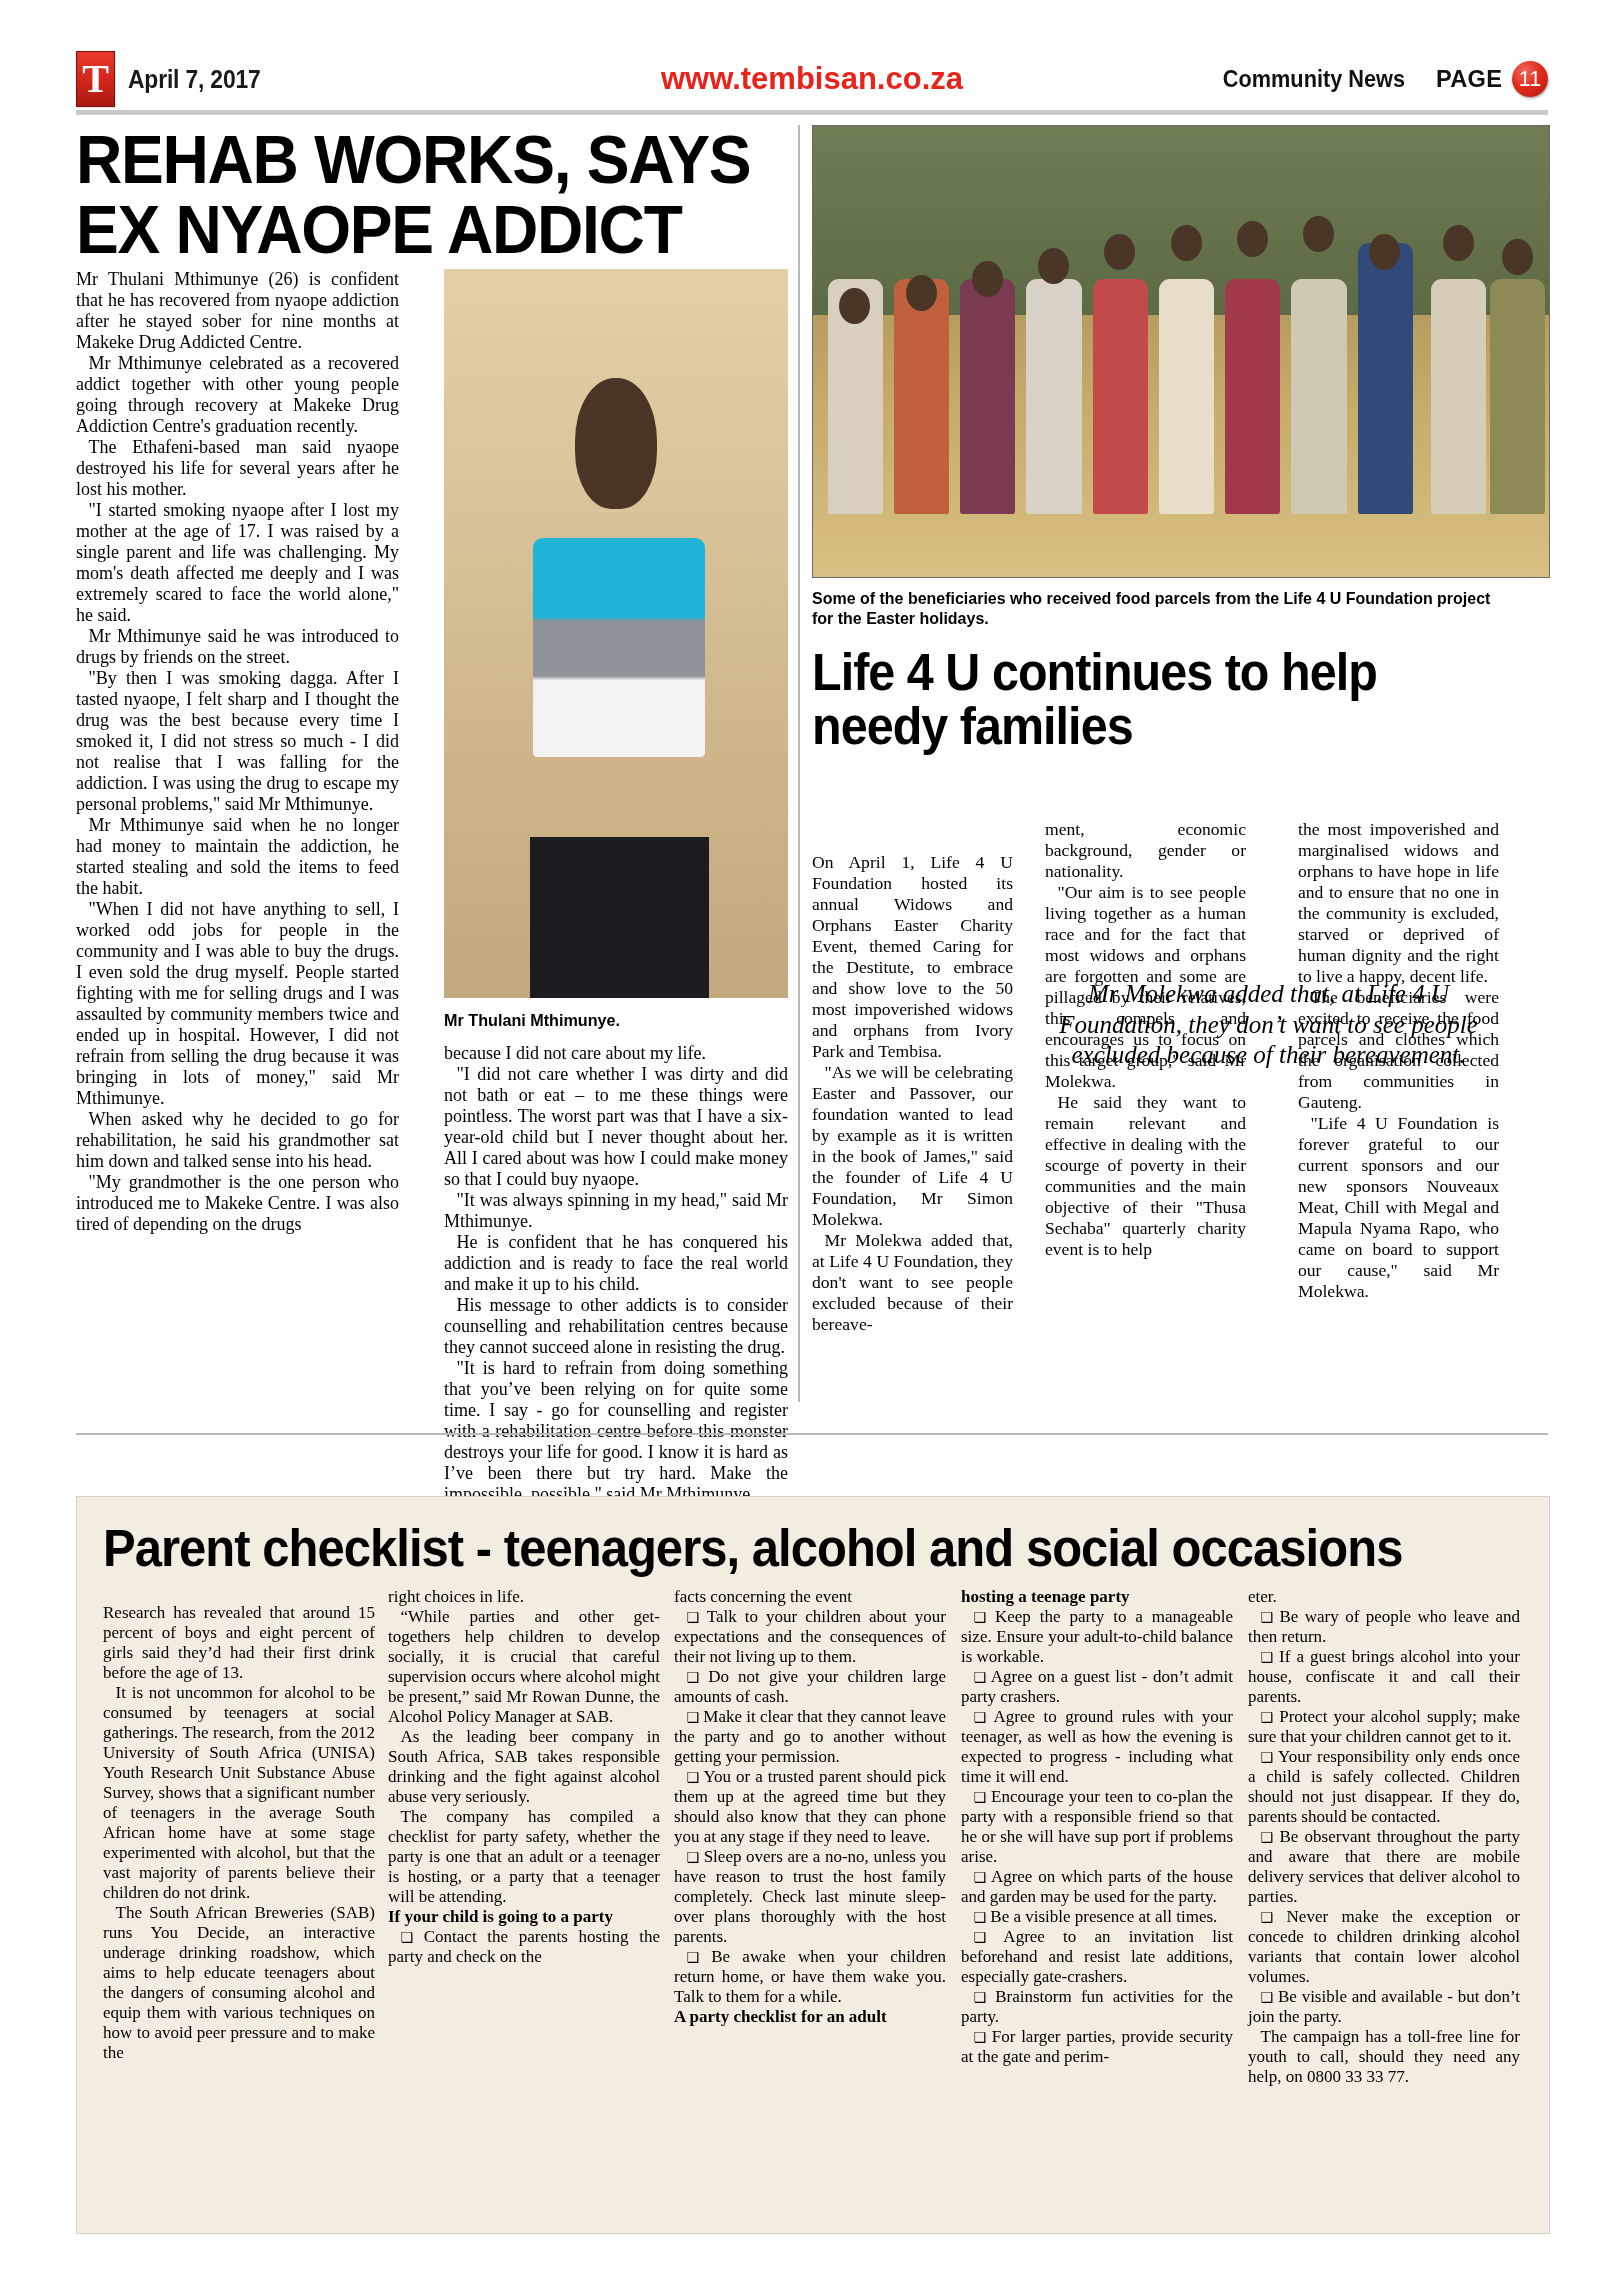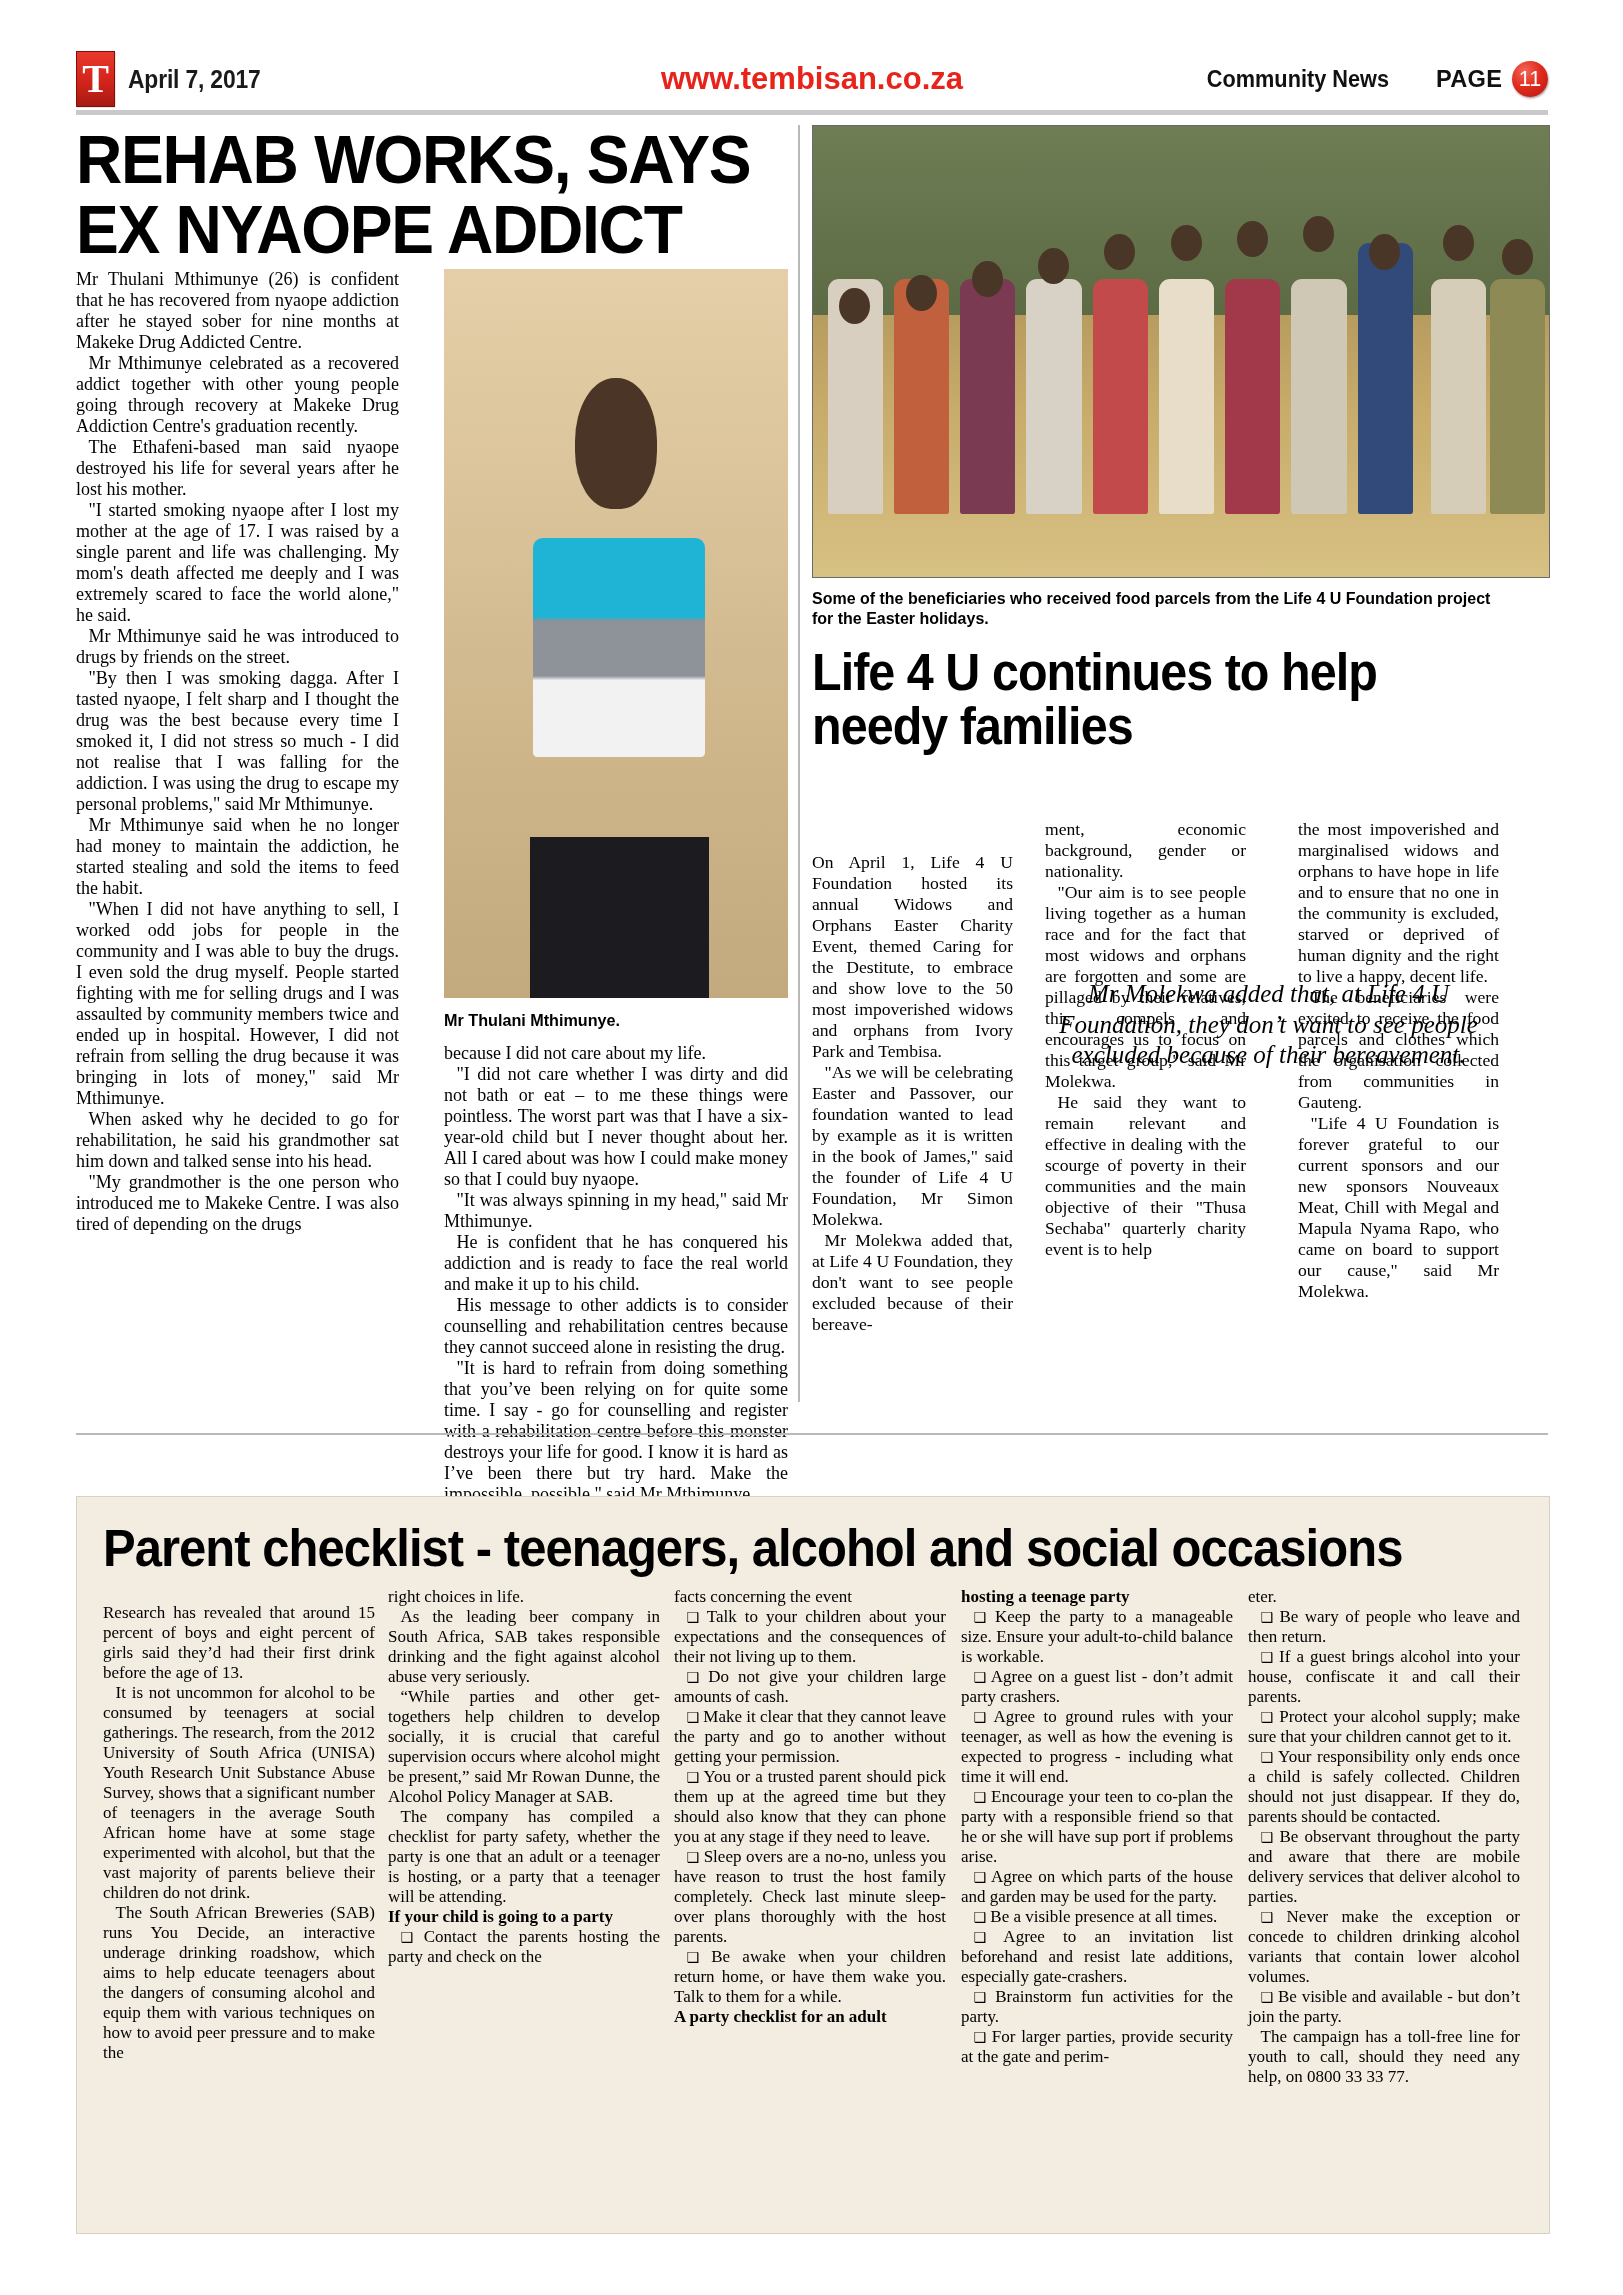--- a/index.html
+++ b/index.html
@@ -33,21 +33,21 @@
     transform:scaleX(.88); transform-origin:left center;
     letter-spacing:-0.2px;
     white-space:nowrap;
   }
   .weburl {
     position:absolute; left:50%; transform:translateX(-50%);
     font-family:"Liberation Sans", sans-serif; font-weight:bold;
     font-size:31px; color:#e8231a; white-space:nowrap;
   }
   .mast-right {
-    margin-left:auto; display:flex; align-items:center; gap:47px;
+    margin-left:auto; display:flex; align-items:center; gap:31px;
   }
   .community {
     font-family:"Liberation Sans", sans-serif; font-weight:bold;
     font-size:23.6px; color:#111; white-space:nowrap;
     transform:scaleX(.92); transform-origin:right center;
   }
   .pagewrap { display:flex; align-items:center; gap:9.7px; }
   .pagelabel {
     font-family:"Liberation Sans", sans-serif; font-weight:bold;
     font-size:23.6px; color:#111; letter-spacing:0.3px;
@@ -323,22 +323,22 @@
         <div class="col-txt">
           <p class="first">Research has revealed that around 15 percent of boys and eight percent of girls said they’d had their first drink before the age of 13.</p>
           <p>It is not uncommon for alcohol to be consumed by teenagers at social gatherings. The research, from the 2012 University of South Africa (UNISA) Youth Research Unit Substance Abuse Survey, shows that a significant number of teenagers in the average South African home have at some stage experimented with alcohol, but that the vast majority of parents believe their children do not drink.</p>
           <p>The South African Breweries (SAB) runs You Decide, an interactive underage drinking roadshow, which aims to help educate teenagers about the dangers of consuming alcohol and equip them with various techniques on how to avoid peer pressure and to make the</p>
         </div>
       </div>
 
       <div class="cc cc2">
         <div class="col-txt">
           <p class="first">right choices in life.</p>
+          <p>“While parties and other get-togethers help children to develop socially, it is crucial that careful supervision occurs where alcohol might be present,” said Mr Rowan Dunne, the Alcohol Policy Manager at SAB.</p>
           <p>As the leading beer company in South Africa, SAB takes responsible drinking and the fight against alcohol abuse very seriously.</p>
-          <p>“While parties and other get-togethers help children to develop socially, it is crucial that careful supervision occurs where alcohol might be present,” said Mr Rowan Dunne, the Alcohol Policy Manager at SAB.</p>
           <p>The company has compiled a checklist for party safety, whether the party is one that an adult or a teenager is hosting, or a party that a teenager will be attending.</p>
           <p class="bld" style="text-indent:0">If your child is going to a party</p>
           <p><span class="box-glyph">❑</span> <span>Contact the parents hosting the party and check on the</span></p>
         </div>
       </div>
 
       <div class="cc cc3">
         <div class="col-txt">
           <p class="first">facts concerning the event</p>
           <p><span class="box-glyph">❑</span> <span>Talk to your children about your expectations and the consequences of their not living up to them.</span></p>

